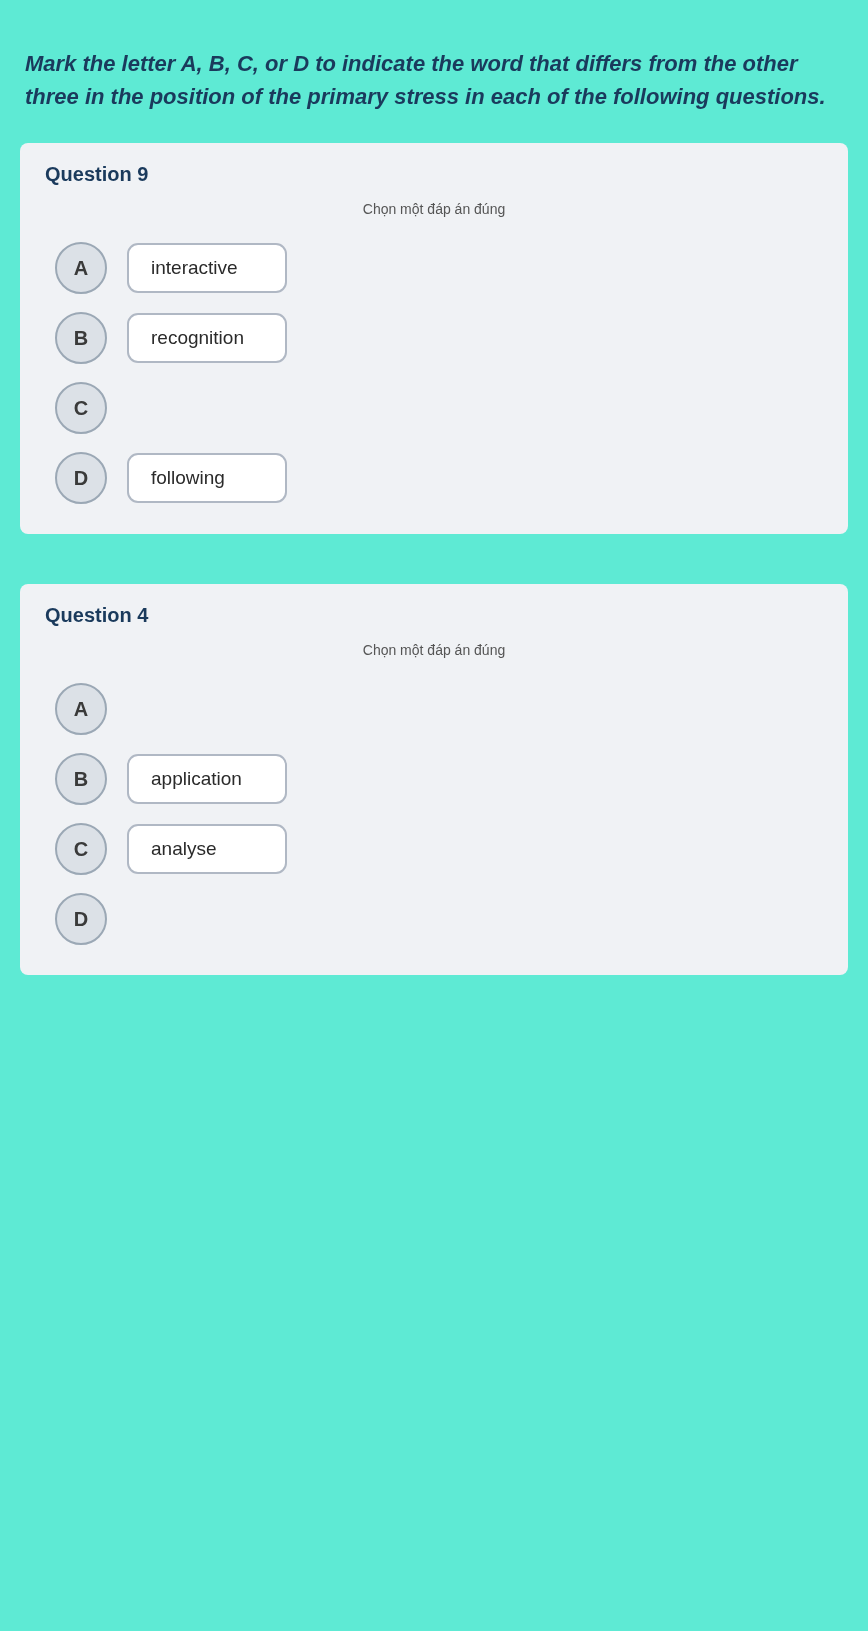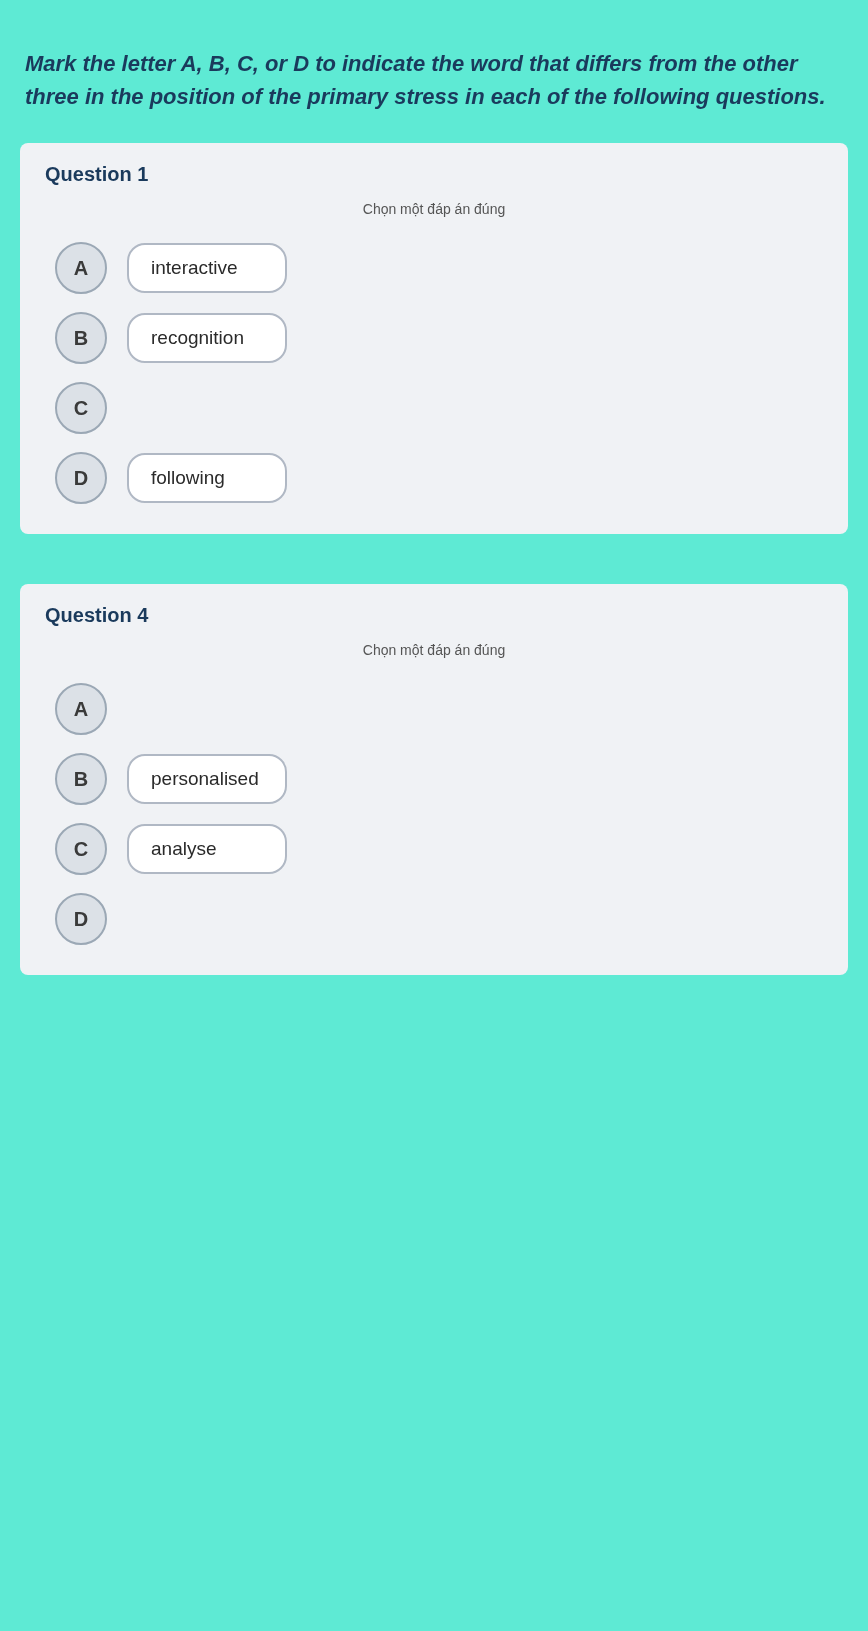--- a/index.html
+++ b/index.html
@@ -78,42 +78,42 @@
       align-items: center;
       justify-content: center;
       font-size: 20px;
       font-weight: bold;
       color: #3a3a3a;
       flex-shrink: 0;
     }
 
     .option-box {
       border: 2px solid #b0b8c4;
-      border-radius: 18px;
+      border-radius: 11px;
       background-color: #ffffff;
       padding: 12px 22px;
       font-size: 19px;
       color: #2a2a2a;
       min-width: 160px;
     }
 
     .spacer {
       height: 20px;
     }
   </style>
 </head>
 <body>
 
 <div class="page-container">
 
   <div class="instruction-text">Mark the letter A, B, C, or D to indicate the word that differs from the other three in the position of the primary stress in each of the following questions.</div>
 
   <div id="questions-container">
       <div class="question-block">
-        <div class="question-title">Question 1</div>
+        <div class="question-title">Question 9</div>
         <div class="choose-label">Chọn một đáp án đúng</div>
         <div class="options-list">
           <div class="option-row">
             <div class="option-circle">A</div>
             <div class="option-box">interactive</div>
           </div>
           <div class="option-row">
             <div class="option-circle">B</div>
             <div class="option-box">recognition</div>
           </div>
@@ -129,21 +129,21 @@
       <div class="spacer"></div>
       <div class="question-block">
         <div class="question-title">Question 4</div>
         <div class="choose-label">Chọn một đáp án đúng</div>
         <div class="options-list">
           <div class="option-row">
             <div class="option-circle">A</div>
           </div>
           <div class="option-row">
             <div class="option-circle">B</div>
-            <div class="option-box">personalised</div>
+            <div class="option-box">application</div>
           </div>
           <div class="option-row">
             <div class="option-circle">C</div>
             <div class="option-box">analyse</div>
           </div>
           <div class="option-row">
             <div class="option-circle">D</div>
           </div>
         </div>
       </div>

